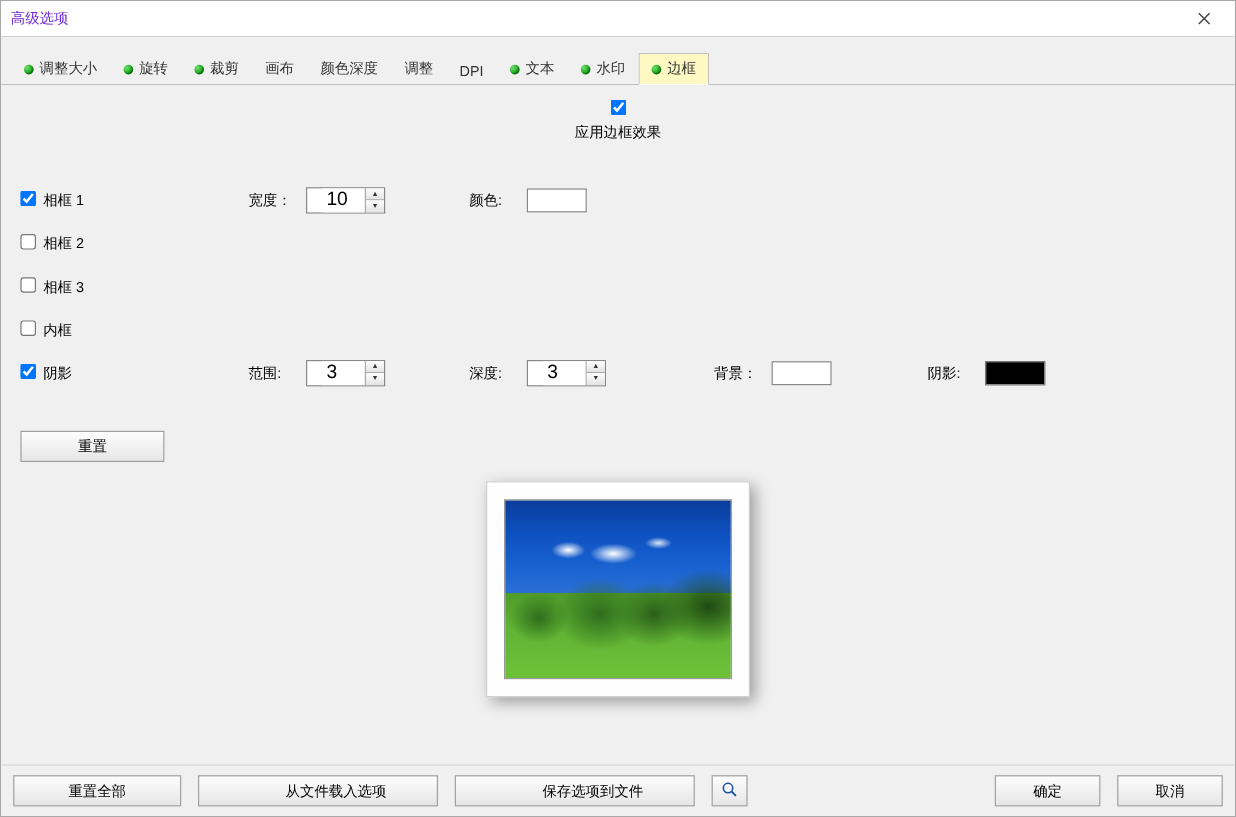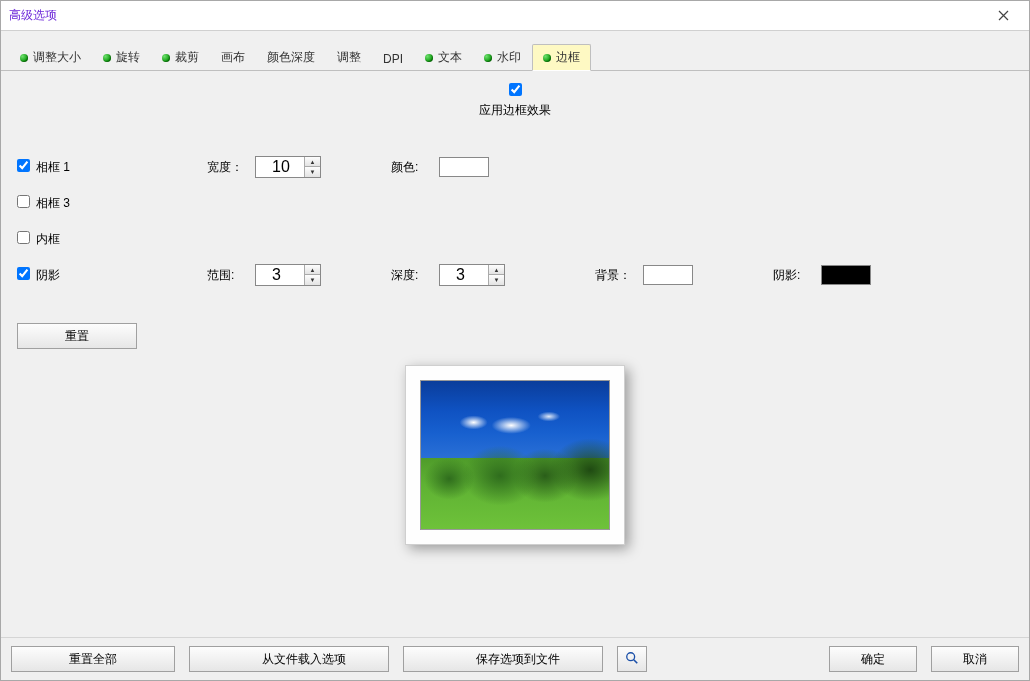--- a/index.html
+++ b/index.html
@@ -167,21 +167,21 @@
 
 .bottom-bar {
   background: #f0f0f0;
   border-top: 1px solid #d5d5d5;
   padding: 8px 10px;
   display: flex;
   align-items: center;
   gap: 14px;
 }
 .bottom-btn { padding: 0 14px; }
-.bottom-btn.wide { width: 164px; }
+.bottom-btn.wide { width: 140px; }
 .bottom-btn.wider { width: 200px; padding-left: 44px; }
 .bottom-btn.icon-only { width: 30px; padding: 0; display:flex; align-items:center; justify-content:center; }
 .bottom-spacer { flex: 1; }
 .mag-icon svg { width: 14px; height: 14px; }
 </style>
 </head>
 <body>
 
 <div class="window">
 
@@ -253,20 +253,26 @@
           <div class="spinner-buttons">
             <button class="spinner-btn">▲</button>
             <button class="spinner-btn">▼</button>
           </div>
         </div>
         <span class="gap" style="width:70px"></span>
         <span class="param-label">颜色:</span>
         <span class="color-swatch"></span>
       </div>
 
+      <div class="frame-row">
+        <div class="frame-check">
+          <input type="checkbox" style="">
+          <label>相框 2</label>
+        </div>
+      </div>
 
       <div class="frame-row">
         <div class="frame-check">
           <input type="checkbox" style="">
           <label>相框 3</label>
         </div>
       </div>
 
       <div class="frame-row">
         <div class="frame-check">

